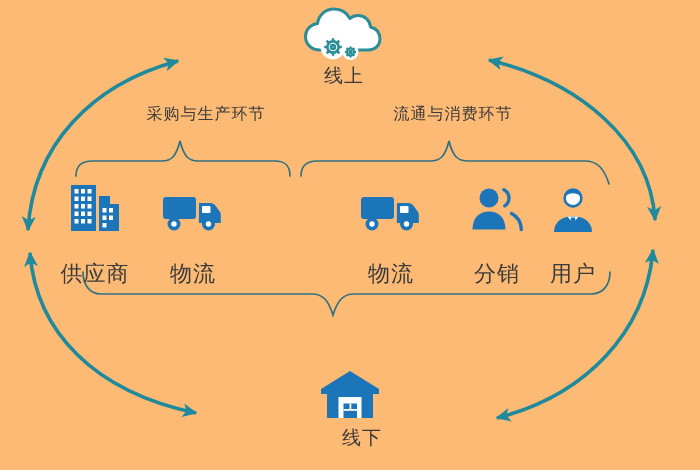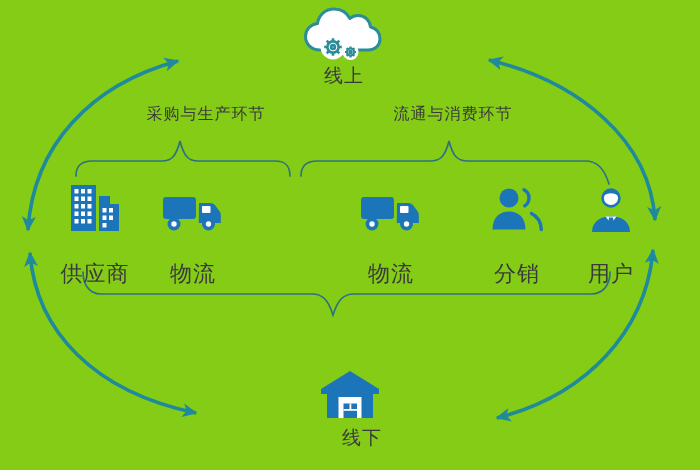--- a/index.html
+++ b/index.html
@@ -3,21 +3,21 @@
 <meta charset="utf-8">
 <style>
   html,body{margin:0;padding:0;}
   body{
     font-family:"Liberation Sans","DejaVu Sans",sans-serif;
     background:#fdfdfd;
   }
   .canvas{
     position:relative;
     width:700px;height:470px;
-    background:#84cc16;
+    background:#fdba74;
     overflow:hidden;
   }
   .layer{
     position:absolute;left:0;top:0;width:700px;height:470px;
   }
   .abs{position:absolute;}
   .cap{
     position:absolute;
     transform:translateX(-50%);
     color:#3a3a3a;
@@ -161,37 +161,37 @@
           <circle cx="47.5" cy="29" r="6.5"></circle>
         </g>
         <rect x="41" y="11" width="8.5" height="7" rx="1" fill="#fff"></rect>
         <circle cx="13" cy="29" r="2.7" fill="#fff"></circle>
         <circle cx="47.5" cy="29" r="2.7" fill="#fff"></circle>
       </svg>
     </div>
     <div class="lbl">物流</div>
   </div>
 
-  <div class="node" style="left:467px;">
+  <div class="node" style="left:447px;">
     <div class="ic">
       <svg width="56" height="47" viewBox="0 0 56 47">
         <g fill="#1c75b8">
           <circle cx="20" cy="12" r="9.5"></circle>
           <path d="M3.5,43.5 c0,-12.5 7.5,-18 16.5,-18 s16.5,5.5 16.5,18 z"></path>
         </g>
         <g fill="none" stroke="#1c75b8" stroke-width="3.4" stroke-linecap="round">
           <path d="M35,3.8 a9.3,9.3 0 0 1 0.8,16"></path>
           <path d="M42.5,27.5 c6,3 9.5,8.5 9.8,16"></path>
         </g>
       </svg>
     </div>
     <div class="lbl">分销</div>
   </div>
 
-  <div class="node" style="left:561px;">
+  <div class="node" style="left:523px;">
     <div class="ic">
       <svg width="52" height="48" viewBox="0 0 52 48">
         <circle cx="26" cy="13" r="8.4" fill="#fff" stroke="#1c75b8" stroke-width="2.6"></circle>
         <path d="M18,11.5 c1,-5 4,-7.6 8,-7.6 s7,2.6 8,7.6 c-2.5,-2.2 -5.2,-3.3 -8,-3.3 s-5.5,1.1 -8,3.3 z" fill="#1c75b8"></path>
         <path d="M7,47 c0,-10.5 8.5,-15.8 19,-15.8 s19,5.3 19,15.8 z" fill="#1c75b8"></path>
         <polygon points="20.5,31.5 26,38.5 31.5,31.5" fill="#fff"></polygon>
         <polygon points="24,32.5 28,32.5 29.4,40.5 26,44 22.6,40.5" fill="#1c75b8"></polygon>
       </svg>
     </div>
     <div class="lbl">用户</div>

